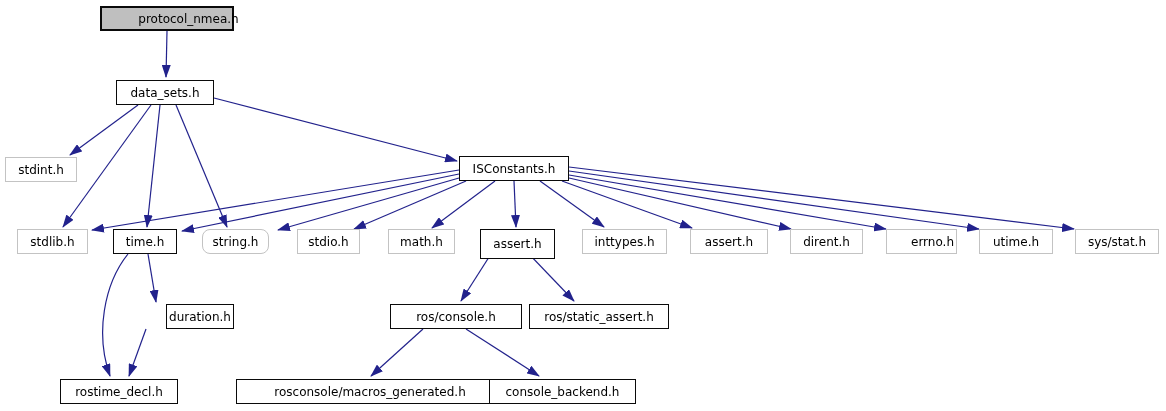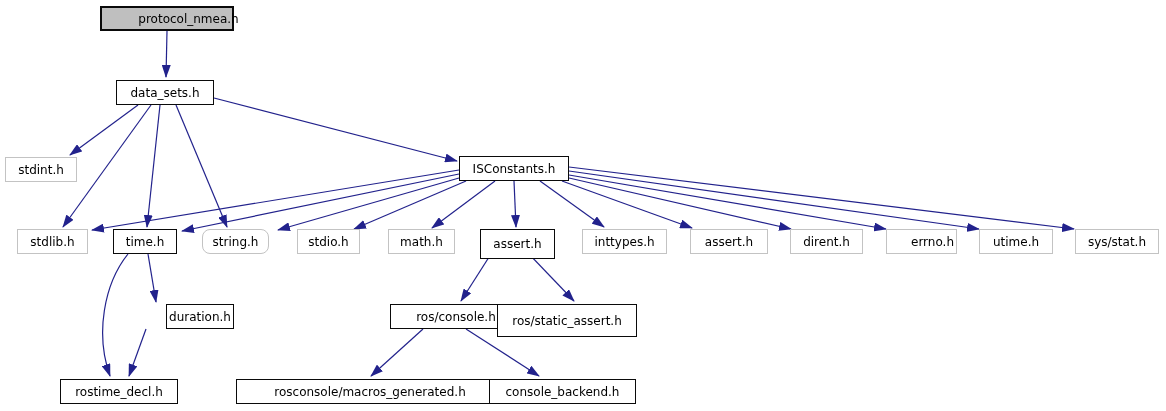--- a/index.html
+++ b/index.html
@@ -87,17 +87,17 @@
     <div class="node external" style="left: 388px; top: 229px; width: 67px; height: 25px;">math.h</div>
     <div class="node internal" style="left: 480px; top: 229px; width: 75px; height: 30px;">assert.h</div>
     <div class="node external" style="left: 582px; top: 229px; width: 85px; height: 25px;">inttypes.h</div>
     <div class="node external" style="left: 690px; top: 229px; width: 78px; height: 25px;">assert.h</div>
     <div class="node external" style="left: 790px; top: 229px; width: 73px; height: 25px;">dirent.h</div>
     <div class="node external" style="left: 886px; top: 229px; width: 71px; height: 25px; padding-left: 22px;">errno.h</div>
     <div class="node external" style="left: 979px; top: 229px; width: 74px; height: 25px;">utime.h</div>
     <div class="node external" style="left: 1075px; top: 229px; width: 84px; height: 25px;">sys/stat.h</div>
     <div class="node internal" style="left: 122px; top: 304px; width: 68px; height: 25px; margin-left: 44px;">duration.h</div>
     <div class="node internal" style="left: 390px; top: 304px; width: 132px; height: 25px;">ros/console.h</div>
-    <div class="node internal" style="left: 497px; top: 304px; width: 140px; height: 33px; text-align: center;">ros/static_assert.h</div>
+    <div class="node internal" style="left: 529px; top: 304px; width: 140px; height: 25px; text-align: center;">ros/static_assert.h</div>
     <div class="node internal" style="left: 60px; top: 379px; width: 118px; height: 25px;">rostime_decl.h</div>
     <div class="node internal" style="left: 236px; top: 379px; width: 268px; height: 25px;">rosconsole/macros_generated.h</div>
     <div class="node internal" style="left: 489px; top: 379px; width: 147px; height: 25px;">console_backend.h</div>
   </div>
 
 </body></html>

